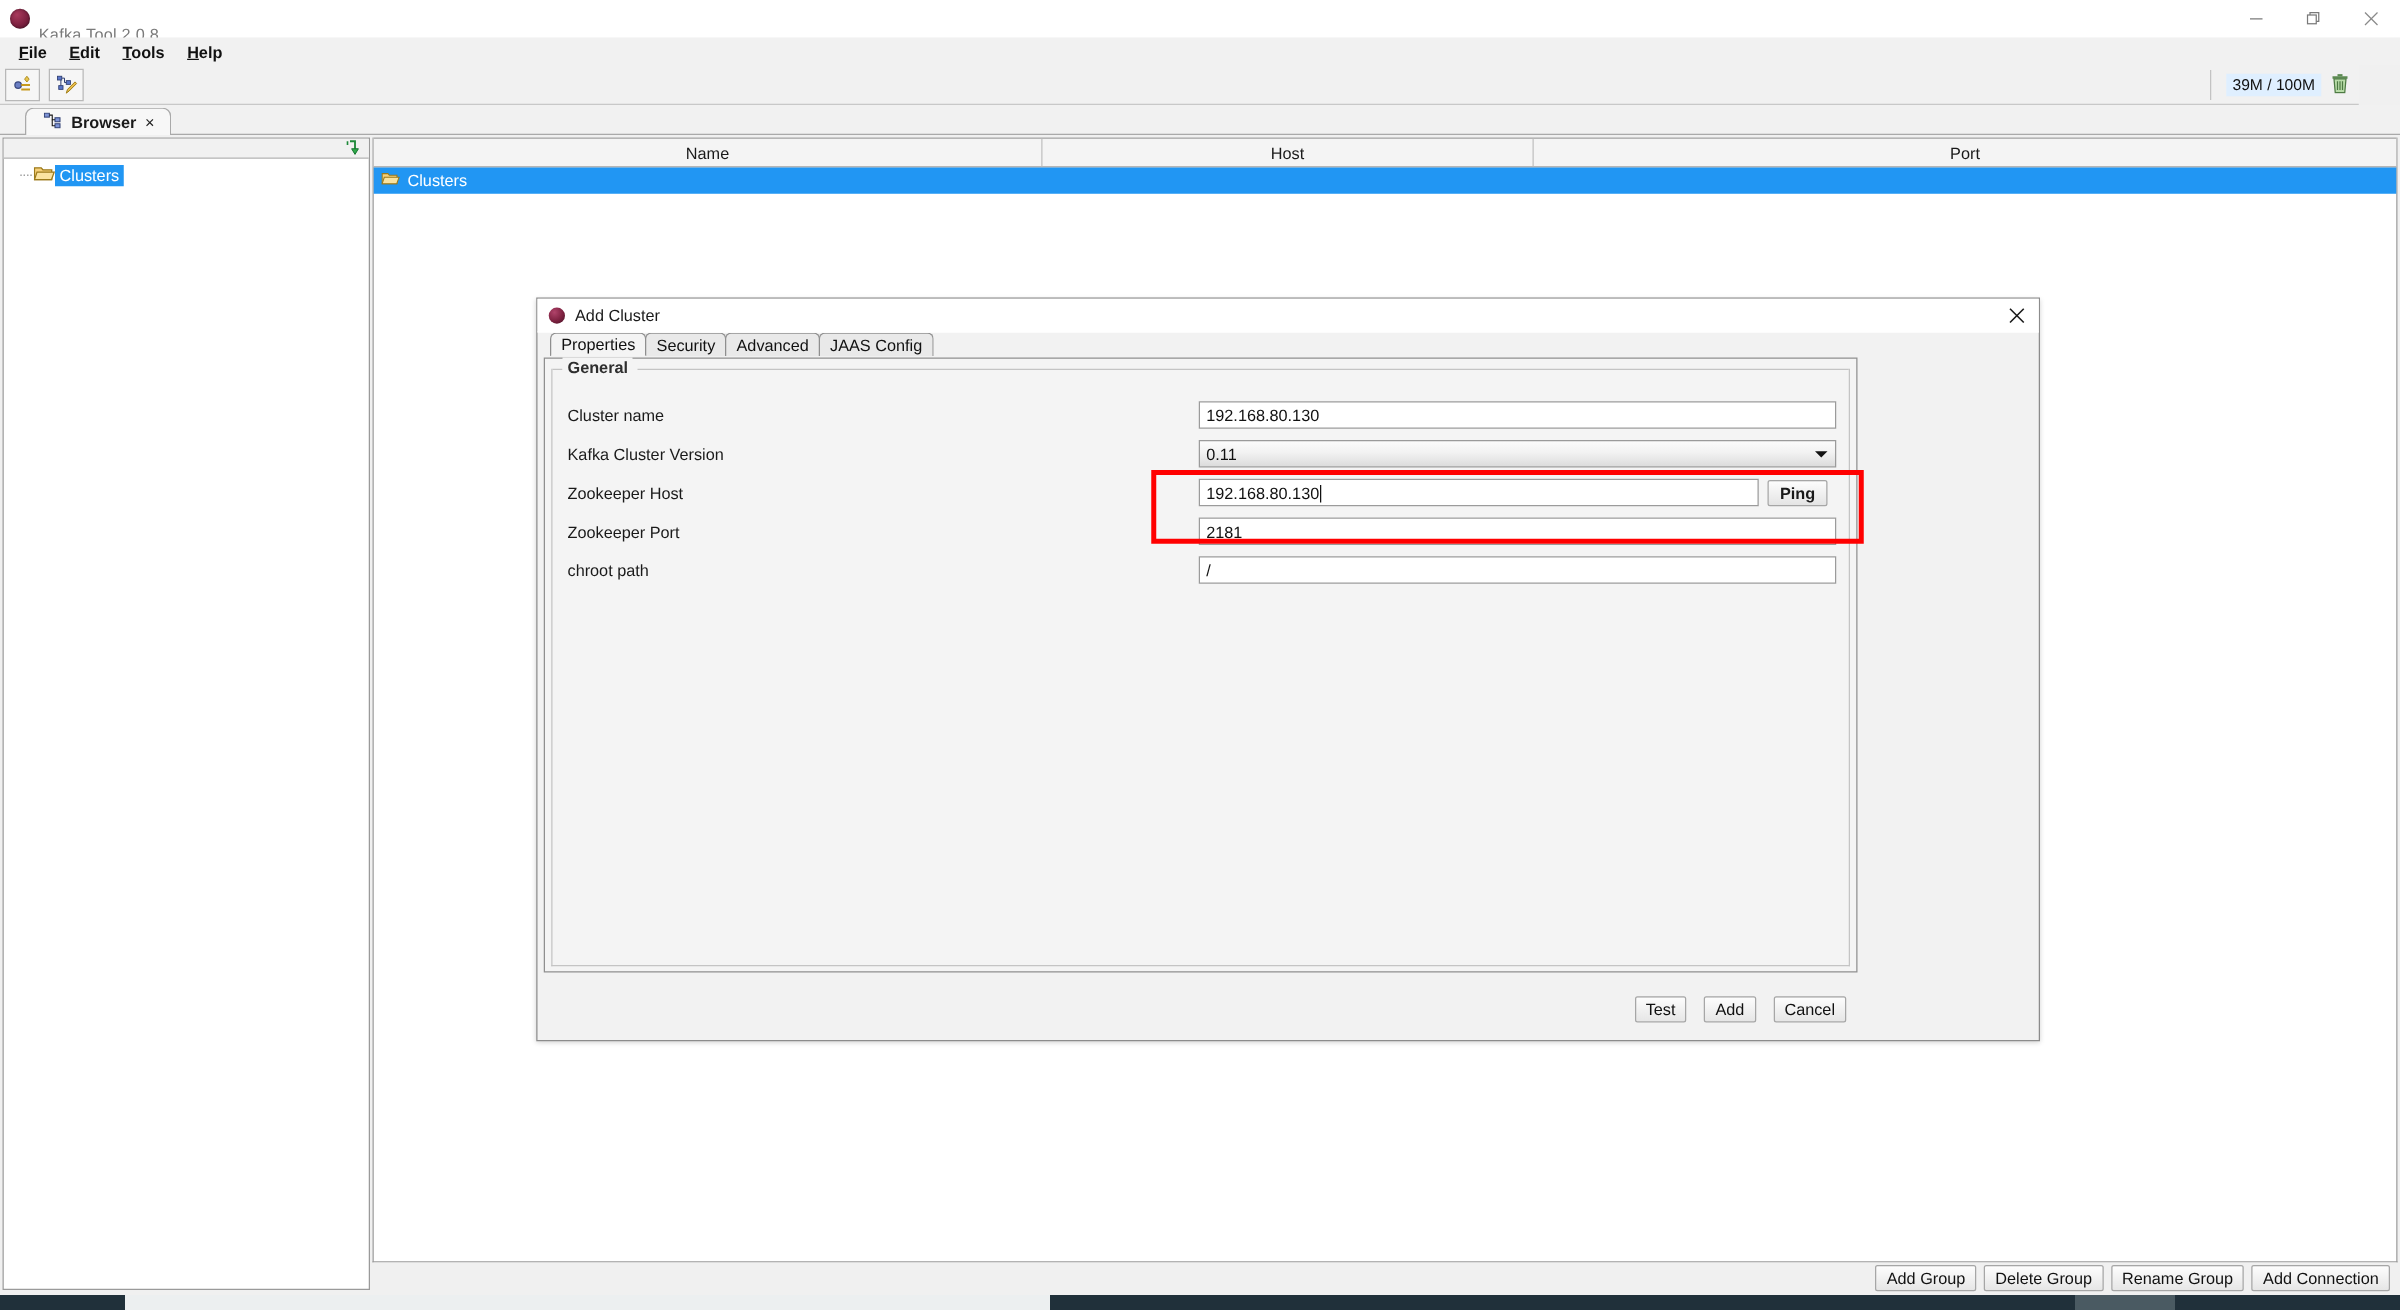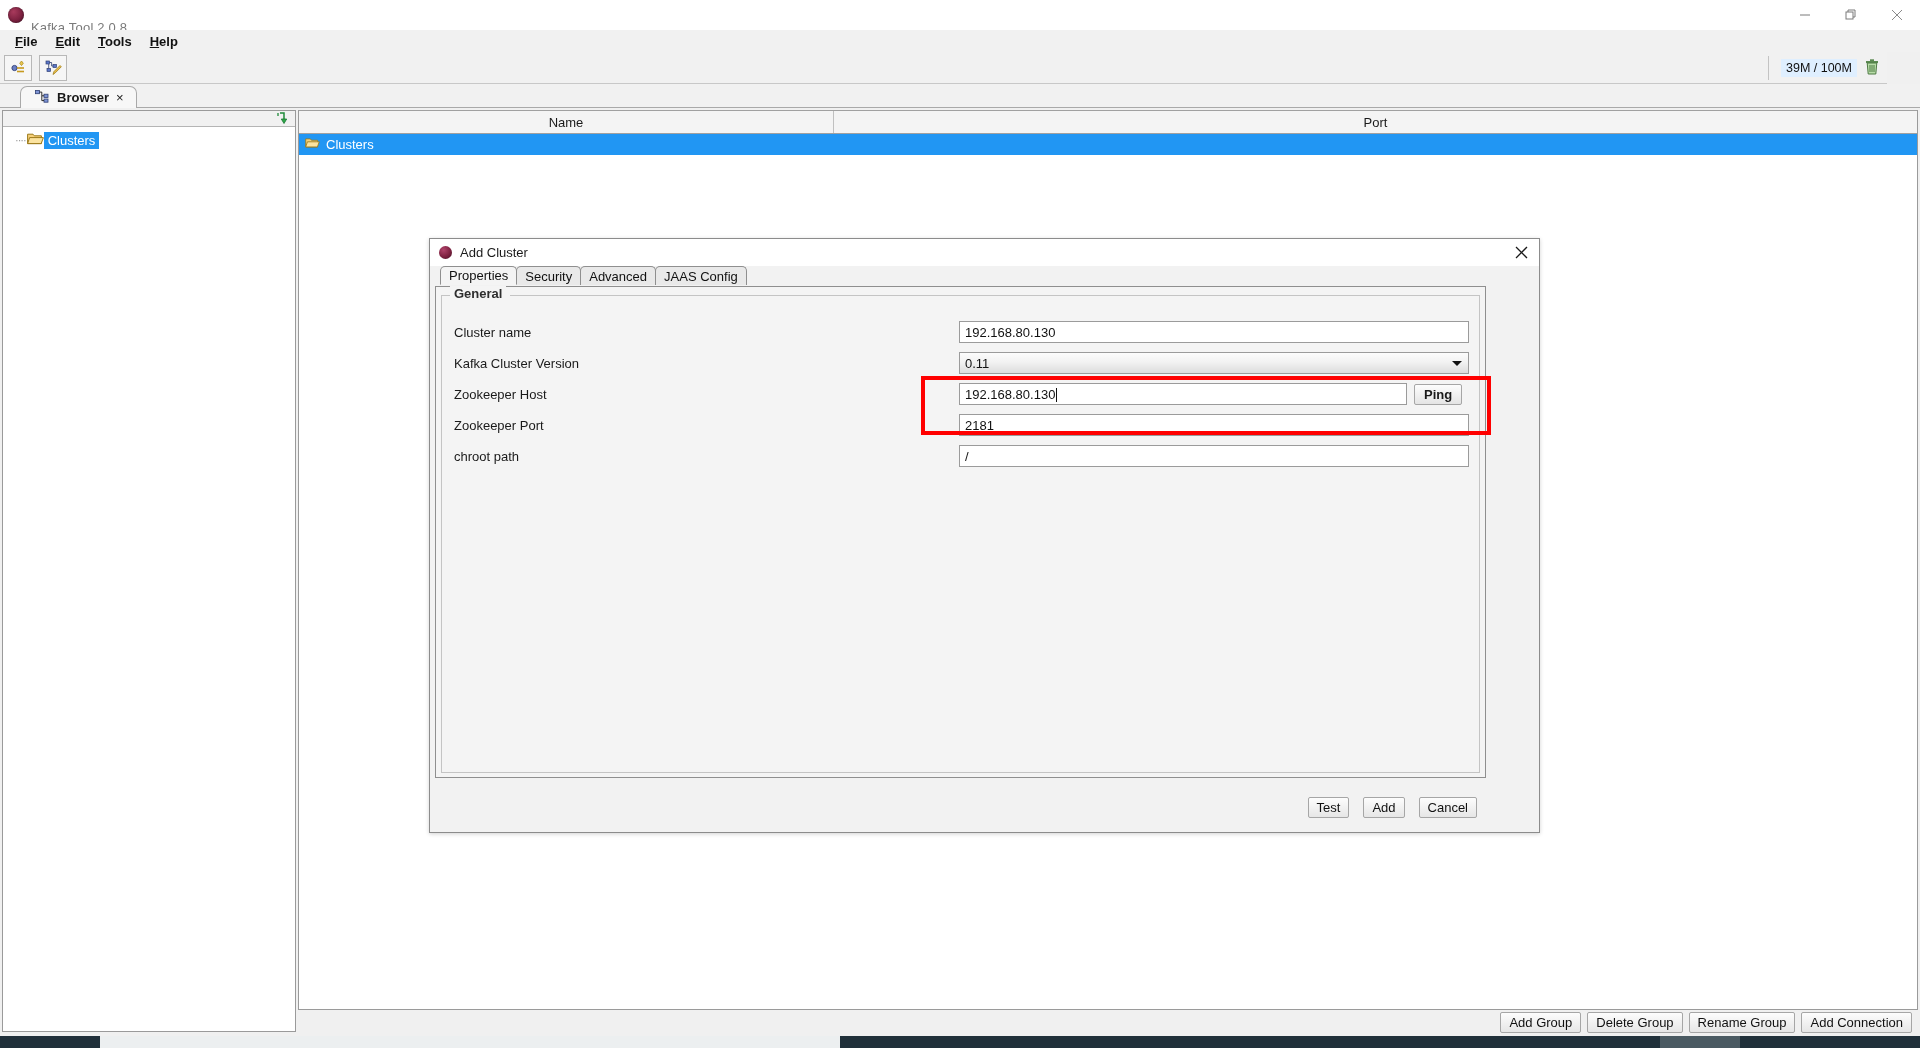--- a/index.html
+++ b/index.html
@@ -162,21 +162,21 @@
   
   #taskbar {
     position: absolute; left: 0; bottom: 0; width: 1920px; height: 12px;
     background: #20303a;
   }
   #taskbar .seg { position: absolute; top: 0; height: 12px; }
 
   
   #dialog {
     position: absolute; left: 429px; top: 238px;
-    width: 1111px; height: 595px;
+    width: 1203px; height: 595px;
     background: #f2f2f2;
     border: 1px solid #8c8c8c;
     box-shadow: 0 1px 4px rgba(0,0,0,.18);
   }
   #dlg-titlebar {
     height: 27px; background: #ffffff;
     display: flex; align-items: center; position: relative;
     border-bottom: 1px solid #ffffff;
   }
   #dlg-titlebar .dlg-icon {
@@ -401,20 +401,21 @@
           </svg>
         </span>
         <span class="tree-label">Clusters</span>
       </div>
     </div>
   </div>
 
   <div id="table-panel">
     <div id="table-header">
       <div class="th" style="width:535px">Name</div>
+      <div class="th" style="width:393px">Host</div>
       <div class="th" style="flex:1">Port</div>
     </div>
     <div class="trow">
       <span>
         <svg width="15" height="12" viewBox="0 0 17 14">
           <path d="M0.6 2.2 H6 L7.3 3.8 H14.4 V11.6 H0.6 Z" fill="#f7d079" stroke="#9c7a1a" stroke-width="1"></path>
           <path d="M2.6 5.6 H16.4 L14.2 11.6 H0.6 Z" fill="#fbe3a0" stroke="#9c7a1a" stroke-width="1"></path>
         </svg>
       </span>
       <span>Clusters</span>

